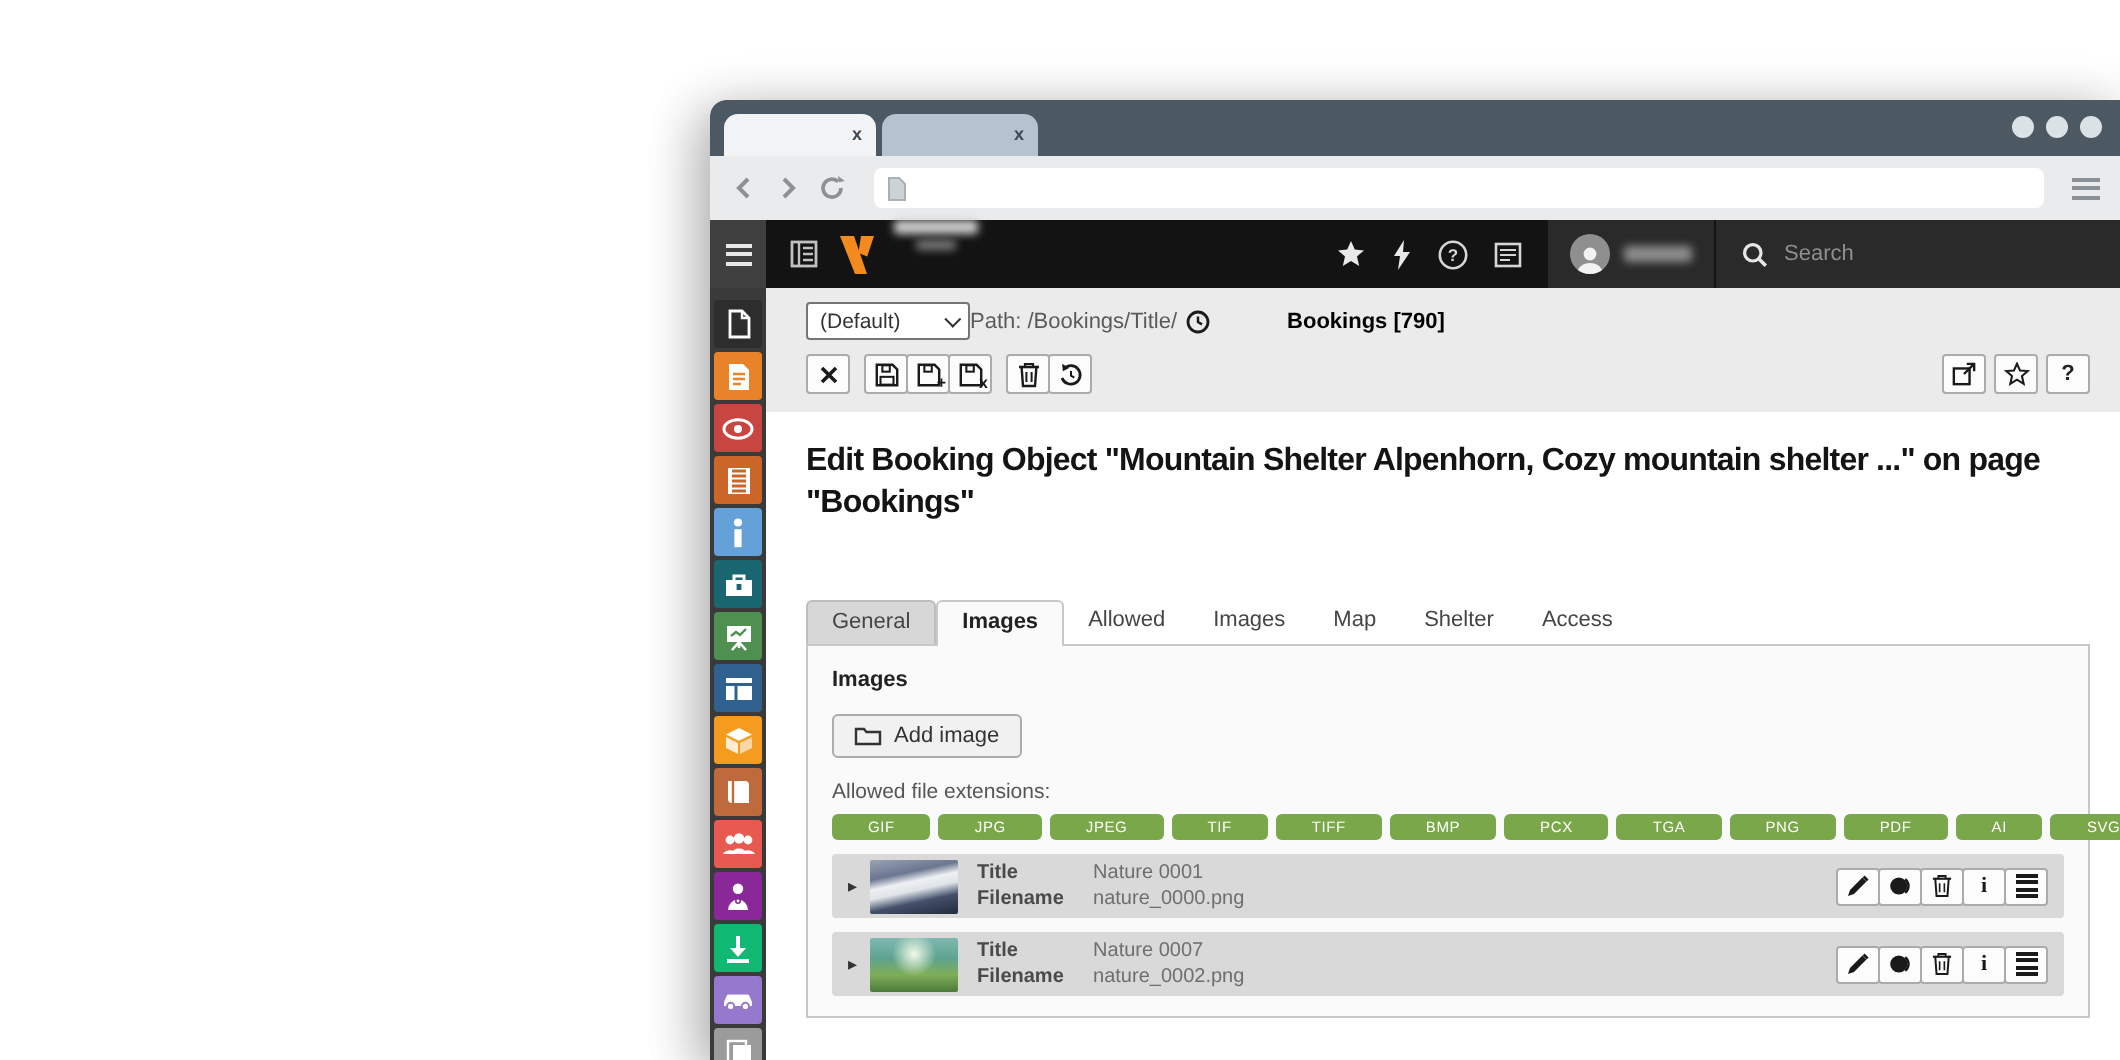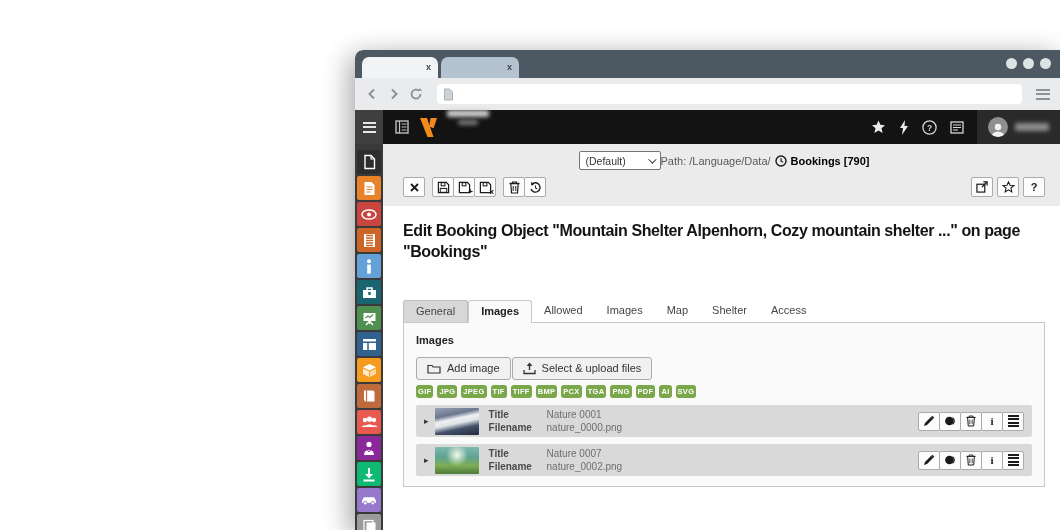--- a/index.html
+++ b/index.html
@@ -44,25 +44,25 @@
   .searchbox input::placeholder { color:#8f8f8f; }
 
   
   .main { display:flex; height:386px; }
   .rail { width:28px; background:#3a3a3a; padding-top:6px; display:flex; flex-direction:column; gap:2px; align-items:center; flex-shrink:0; }
   .mod { width:24px; height:24px; border-radius:2px; display:flex; align-items:center; justify-content:center; cursor:pointer; flex-shrink:0; }
   .content { flex:1; background:#fff; overflow:hidden; }
 
   
   .docheader { background:#ebebeb; padding:7px 15px 9px 20px; }
-  .dh-row1 { display:flex; align-items:center; justify-content:center; }
+  .dh-row1 { display:flex; align-items:center; justify-content:flex-start; }
   .selectbox { width:82px; height:19px; background:#fff; border:1px solid #757575; border-radius:2px; display:flex; align-items:center; justify-content:space-between; padding:0 6px; font-size:10.5px; color:#333; cursor:pointer; }
   .selectbox .chev { width:6px; height:6px; border-right:1.6px solid #333; border-bottom:1.6px solid #333; transform:rotate(45deg) translateY(-2px); }
   .pathline { font-size:11px; color:#5a5a5a; display:flex; align-items:center; gap:4px; }
-  .pathline b { color:#000; }
+  .pathline b { color:#000;margin-left:35px; }
   .dh-row2 { display:flex; align-items:center; justify-content:space-between; margin-top:7px; }
   .btngroup { display:flex; }
   .hbtn { width:22px; height:20px; background:#fcfcfc; border:1px solid #ababab; border-radius:2px; display:flex; align-items:center; justify-content:center; cursor:pointer; position:relative; }
   .btngroup .hbtn + .hbtn { margin-left:-1px; }
   .gap6 { margin-left:7px; }
   .hbtn .sub { position:absolute; right:1px; bottom:0; font-size:8px; font-weight:bold; color:#1a1a1a; line-height:1; }
   .dh-left { display:flex; }
   .dh-right { display:flex; gap:4px; }
   .qmark { font-size:11px; font-weight:bold; color:#222; }
 
@@ -70,25 +70,25 @@
   .pagetitle { margin:15px 20px 13px 20px; max-width:660px; font-size:16px; font-weight:bold; letter-spacing:-0.4px; color:#141414; line-height:1.3; }
 
   
   .tabwrap { margin:0 15px 0 20px; }
   .tabs { display:flex; align-items:center; height:22px; position:relative; z-index:2;margin-top:37px; }
   .tab { font-size:11px; color:#454545; padding:4px 12px 5px; cursor:pointer; border-radius:3px 3px 0 0; }
   .tab.visited { background:#d7d7d7; border:1px solid #bdbdbd; border-bottom:none; }
   .tab.active { background:#fafafa; border:1px solid #c8c8c8; border-bottom:none; margin-bottom:-1px; padding-bottom:6px; font-weight:bold; color:#222; }
   .panel { background:#fafafa; border:1px solid #c8c8c8; padding:11px 12px 10px; }
   .sectionhead { font-size:11px; font-weight:bold; color:#222; }
-  .pbtns { display:flex; gap:1px; margin-top:11px; }
+  .pbtns { display:flex; gap:13px; margin-top:11px; }
   .pbtn { display:flex; align-items:center; gap:6px; background:#f1f1f1; border:1px solid #ababab; border-radius:3px; padding:4px 10px; font-size:11px; color:#333; cursor:pointer; }
   .allowed { font-size:10.5px; color:#555; margin-top:11px; }
   .badges { display:flex; gap:4px; margin-top:5px; }
-  .badge { background:#7aa74a; color:#fff; font-size:7.5px; font-weight:bold; letter-spacing:.3px; border-radius:3px; padding:3px 2px; line-height:1; }
+  .badge { background:#7aa74a; color:#fff; font-size:7.5px; font-weight:normal; letter-spacing:.3px; border-radius:3px; padding:3px 18px; line-height:1; }
 
   .imgrow { height:32px; background:#d9d9d9; border-radius:2px; margin-top:7px; display:flex; align-items:center; padding:0 8px; }
   .caret { font-size:9px; color:#333; margin-right:6px; cursor:pointer; }
   .thumb { width:44px; height:27px; border-radius:1px; margin-right:10px; flex-shrink:0; }
   .thumb.mountain { background:
       linear-gradient(168deg, #9aa3b5 0%, #6b7790 28%, #eef0f3 42%, #dfe4e8 55%, #44506a 72%, #232c3e 100%); }
   .thumb.field { background:
       radial-gradient(circle at 50% 30%, rgba(250,255,235,.95) 0%, rgba(250,255,235,0) 38%),
       linear-gradient(180deg, #7fb8b0 0%, #5ea391 38%, #7fae57 68%, #4c7a3a 100%); }
   .rowlabels { width:58px; font-size:10px; font-weight:bold; color:#4a4a4a; line-height:13px; }
@@ -202,20 +202,27 @@
         </span>
       <div class="userbox">
         <span class="avatar">
           <svg width="16" height="15" viewBox="0 0 16 15">
               <circle cx="8" cy="5" r="3.2" fill="#f2f2f2"></circle>
               <path d="M1.5 15a6.5 5.5 0 0 1 13 0z" fill="#f2f2f2"></path>
             </svg>
         </span>
         <span class="blurblock" style="width:34px;height:8px;background:#8d8d8d;"></span>
       </div>
+      <div class="searchbox">
+        <svg width="13" height="13" viewBox="0 0 13 13">
+            <circle cx="5.4" cy="5.4" r="4.1" fill="none" stroke="#e6e6e6" stroke-width="1.6"></circle>
+            <path d="M8.5 8.5l3.4 3.4" stroke="#e6e6e6" stroke-width="1.8"></path>
+          </svg>
+        <input placeholder="Search" style="">
+      </div>
     </div>
 
     <div class="main">
 
       <div class="rail">
         <div class="mod" style="background-color: rgba(0, 0, 0, 0.22);">
           <svg width="15" height="16" viewBox="0 0 15 16">
               <path d="M3 1.5h6l3.5 3.5v9.5H3z" fill="none" stroke="#fff" stroke-width="1.4"></path>
               <path d="M9 1.5V5h3.5" fill="none" stroke="#fff" stroke-width="1.2"></path>
             </svg>
@@ -320,21 +327,21 @@
 
       <div class="content">
 
         <div class="docheader">
           <div class="dh-row1">
             <div class="selectbox">
               <span>(Default)</span>
               <span class="chev"></span>
             </div>
             <div class="pathline">
-              <span>Path: /Language/Data/</span>
+              <span>Path: /Bookings/Title/</span>
               <svg width="12" height="12" viewBox="0 0 12 12">
                   <circle cx="6" cy="6" r="5" fill="none" stroke="#1a1a1a" stroke-width="1.4"></circle>
                   <path d="M6 3.2V6l2 1.2" fill="none" stroke="#1a1a1a" stroke-width="1.2"></path>
                 </svg>
               <b>Bookings [790]</b>
             </div>
           </div>
           <div class="dh-row2">
             <div class="dh-left">
               <div class="btngroup">
@@ -421,30 +428,23 @@
           <div class="panel">
             <div class="sectionhead">Images</div>
 
             <div class="pbtns">
               <div class="pbtn">
                 <svg width="14" height="11" viewBox="0 0 14 11">
                     <path d="M1 2.5h4l1.2 1.5H13v6H1z" fill="none" stroke="#333" stroke-width="1.2"></path>
                   </svg>
                 <span>Add image</span>
               </div>
-              <div class="pbtn">
-                <svg width="13" height="13" viewBox="0 0 13 13">
-                    <path d="M6.5 8V1.5" stroke="#333" stroke-width="1.4"></path>
-                    <polygon points="3.6,4 9.4,4 6.5,0.6" fill="#333"></polygon>
-                    <path d="M1 8v3.5h11V8" fill="none" stroke="#333" stroke-width="1.3"></path>
-                  </svg>
-                <span>Select &amp; upload files</span>
-              </div>
-            </div>
-
+            </div>
+
+            <div class="allowed">Allowed file extensions:</div>
             <div class="badges">
               <span class="badge">GIF</span>
               <span class="badge">JPG</span>
               <span class="badge">JPEG</span>
               <span class="badge">TIF</span>
               <span class="badge">TIFF</span>
               <span class="badge">BMP</span>
               <span class="badge">PCX</span>
               <span class="badge">TGA</span>
               <span class="badge">PNG</span>

